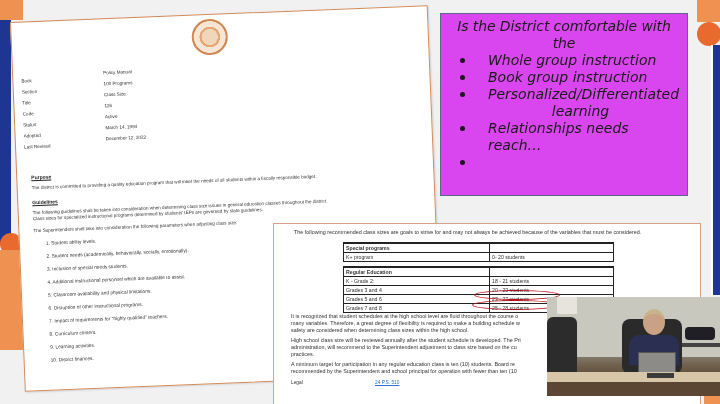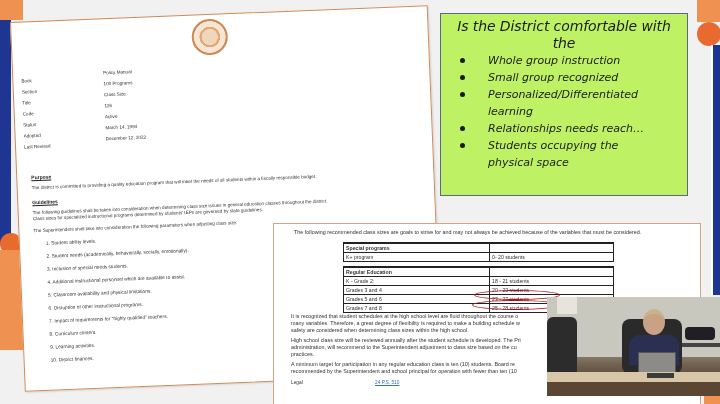--- a/index.html
+++ b/index.html
@@ -35,27 +35,27 @@
 
   .section-heading { font-weight: bold; text-decoration: underline; font-size: 5px; color: #222; position: absolute; }
   .para { position: absolute; font-size: 4.6px; color: #333; white-space: nowrap; }
 
   .param-list { position: absolute; list-style: none; }
   .param-item { position: absolute; font-size: 4.8px; color: #333; white-space: nowrap; }
 
   
   .question-box {
     position: absolute; left: 440px; top: 13px; width: 248px; height: 183px;
-    background: #bef264; border: 1px solid #5d6588;
+    background: #d946ef; border: 1px solid #5d6588;
     font-family: "DejaVu Sans", sans-serif; font-style: italic; color: #1a1a1a;
     padding: 4px 6px;
   }
   .question-title { font-size: 14px; text-align: center; line-height: 17px; letter-spacing: -0.1px; }
   .question-list { list-style: none; margin-top: 0px; }
-  .question-item { position: relative; font-size: 11px; line-height: 17px; padding-left: 41px; }
+  .question-item { position: relative; font-size: 14px; line-height: 17px; padding-left: 41px; }
   .question-item .bullet { position: absolute; left: 13px; top: 6px; width: 5px; height: 5px; border-radius: 50%; background: #1a1a1a; }
 
   
   .table-doc {
     position: absolute; left: 273px; top: 223px; width: 428px; height: 181px;
     background: #fff; border: 1px solid #d6a184; border-bottom: none;
     font-size: 5.2px; color: #333;
   }
   .table-doc .intro { position: absolute; left: 20px; top: 5px; white-space: nowrap; font-size: 5.4px; }
   .size-table { position: absolute; left: 69px; border-collapse: collapse; }
@@ -152,24 +152,24 @@
     <div class="param-item" style="top:91px;">8. Curriculum content.</div>
     <div class="param-item" style="top:104px;">9. Learning activities.</div>
     <div class="param-item" style="top:117px;">10. District finances.</div>
   </div>
 </div>
 
 <div class="question-box">
   <div class="question-title">Is the District comfortable with the</div>
   <ul class="question-list">
     <li class="question-item"><span class="bullet"></span><span>Whole group instruction</span></li>
-    <li class="question-item"><span class="bullet"></span><span>Small group recognized</span></li>
-    <li class="question-item" style="padding-right:8px;"><span class="bullet"></span><span>Personalized/Differentiated learning</span></li>
+    <li class="question-item"><span class="bullet"></span><span>Book group instruction</span></li>
+    <li class="question-item" style="padding-right:8px;text-align:center;"><span class="bullet"></span><span>Personalized/Differentiated learning</span></li>
     <li class="question-item"><span class="bullet"></span><span>Relationships needs reach…</span></li>
-    <li class="question-item" style="padding-right:40px;"><span class="bullet"></span><span>Students occupying the physical space</span></li>
+    <li class="question-item" style="padding-right:40px;"><span class="bullet"></span></li>
   </ul>
 </div>
 
 <div class="table-doc">
   <div class="intro">The following recommended class sizes are goals to strive for and may not always be achieved because of the variables that must be considered.</div>
 
   <table class="size-table" style="top:18px;">
     <tbody>
         <tr class="hdr">
       <td class="c1">Special programs</td>

